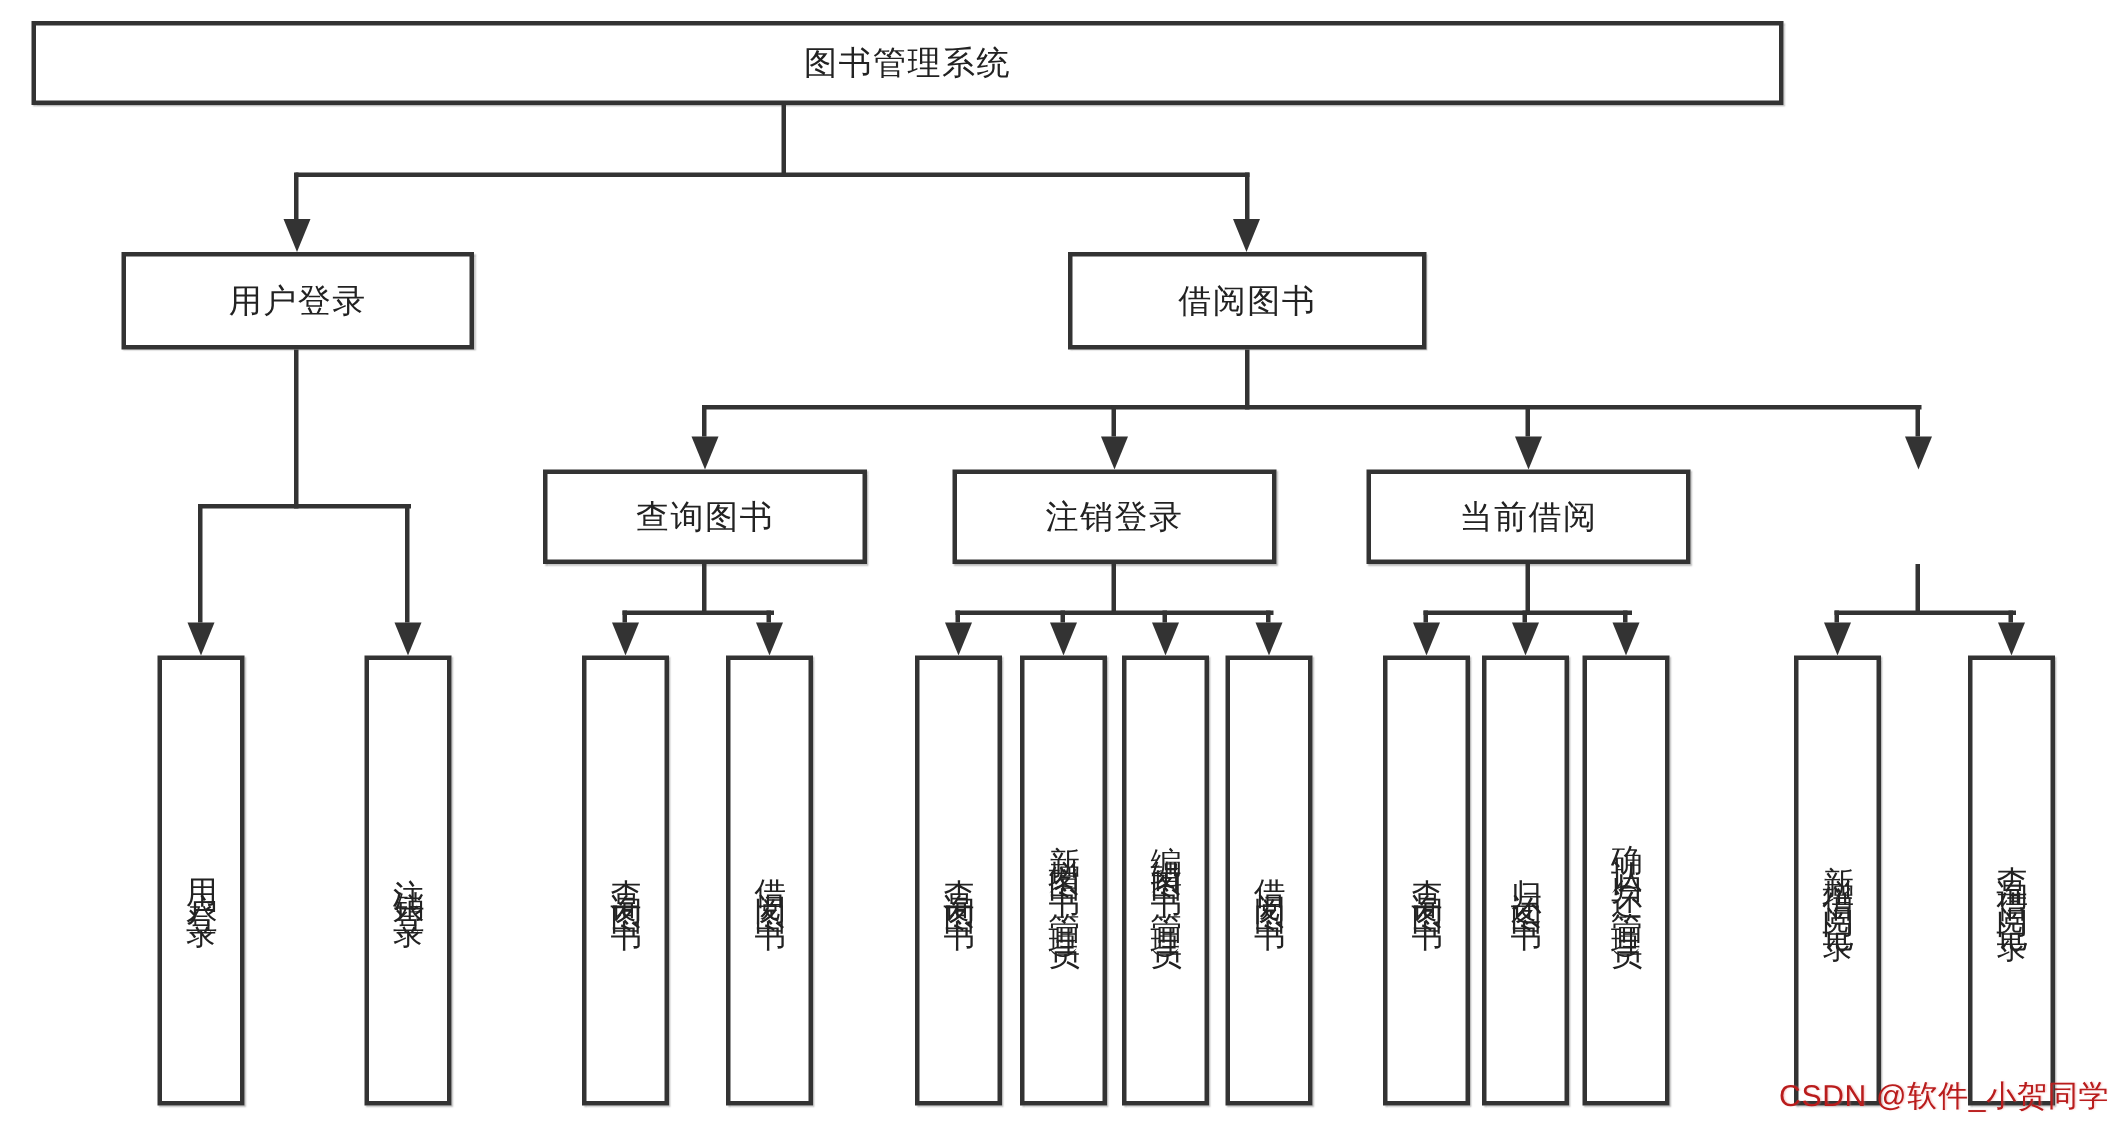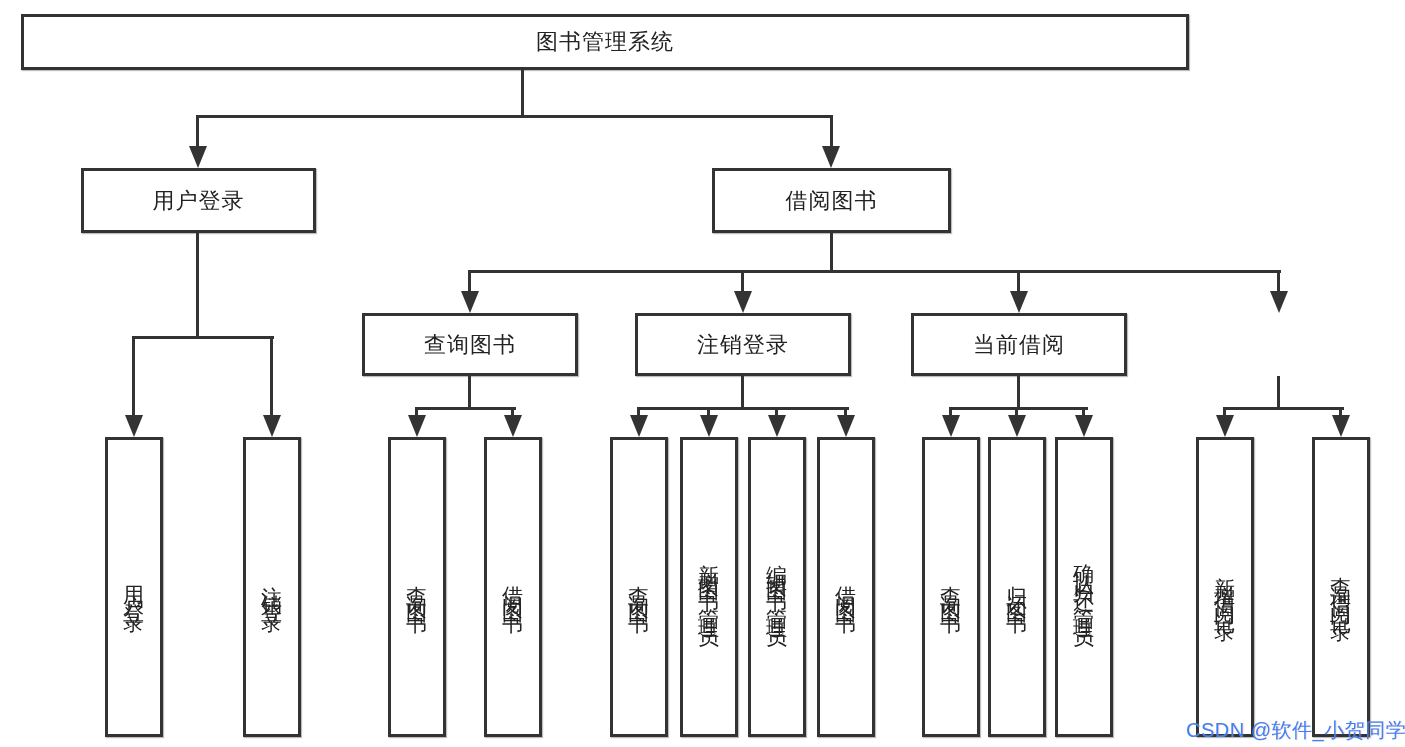--- a/index.html
+++ b/index.html
@@ -42,21 +42,21 @@
     position: absolute;
     width: 0; height: 0;
     border-left: 9px solid transparent;
     border-right: 9px solid transparent;
     border-top: 22px solid #333333;
   }
   .watermark {
     position: absolute;
     left: 1186px; top: 717px;
     font-size: 20px;
-    color: #3b82f6;
+    color: #b91c1c;
     letter-spacing: 0.5px;
     text-shadow: 1px 0 1px rgba(235,130,130,0.35);
     white-space: nowrap;
   }
 </style>
 </head>
 <body>
 
 <div class="canvas">
 

